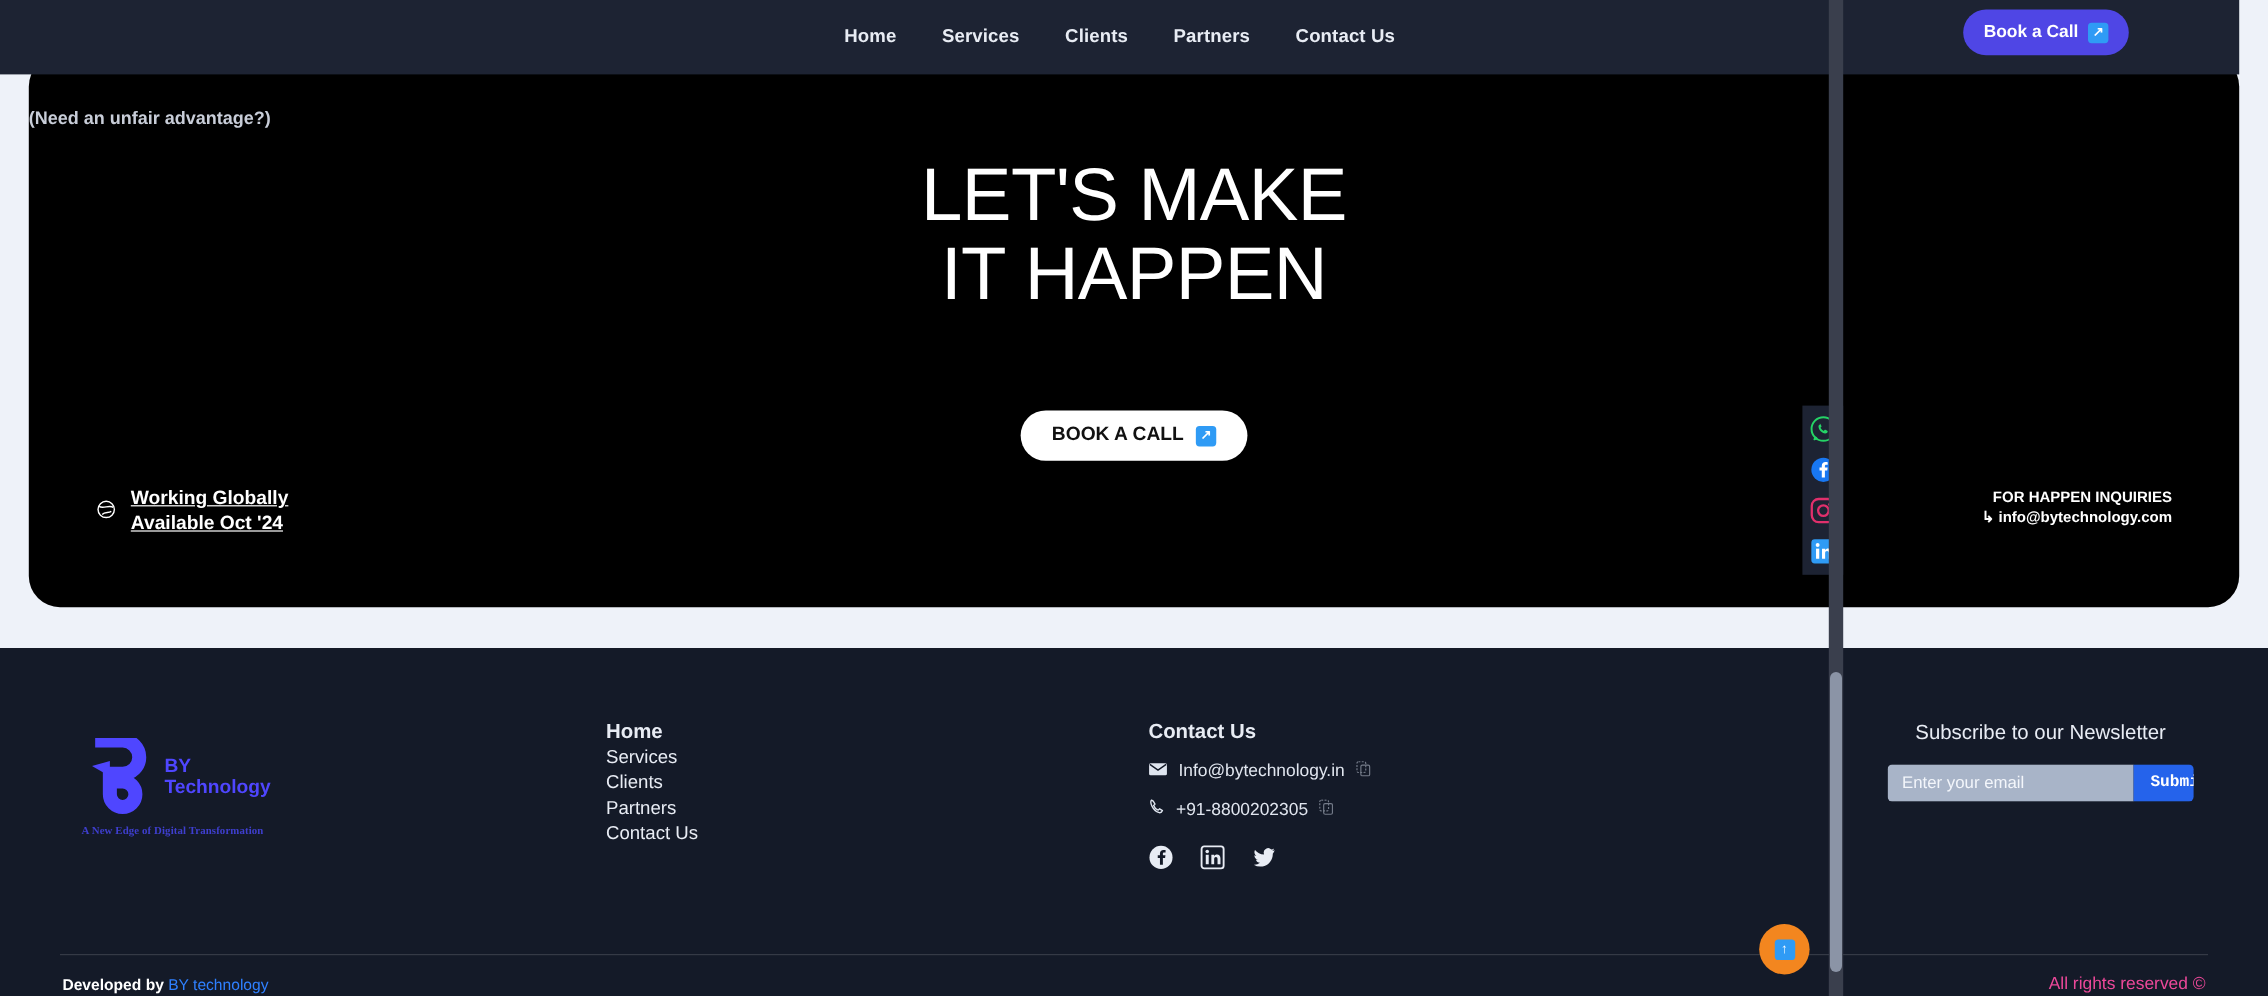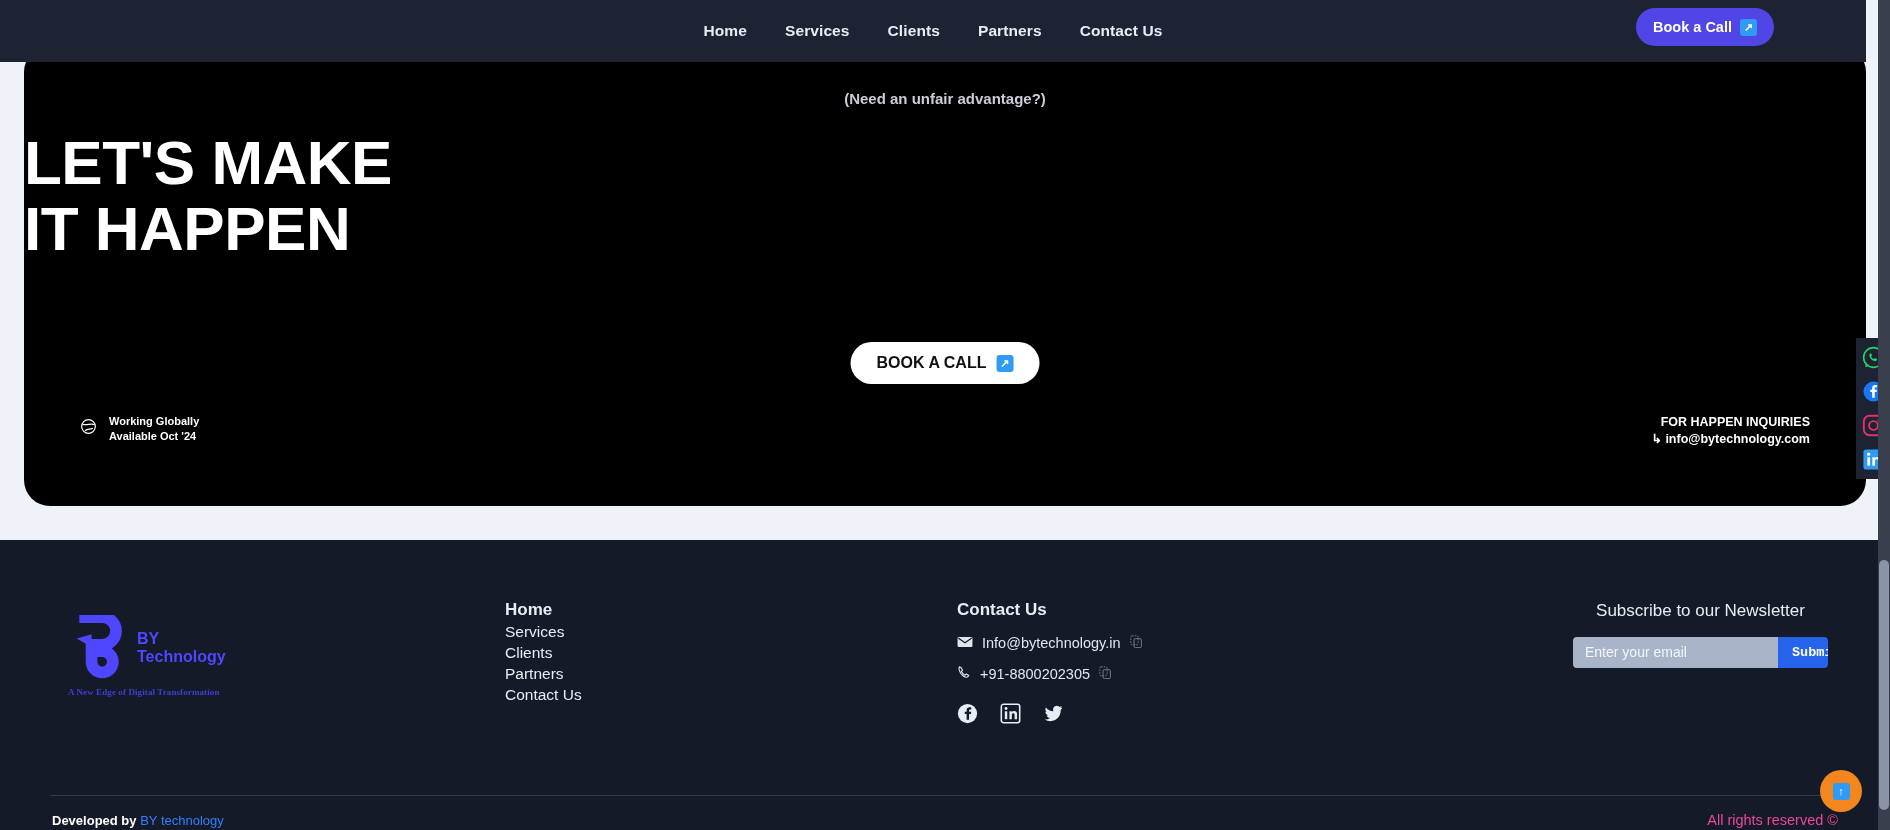--- a/index.html
+++ b/index.html
@@ -3,21 +3,21 @@
 <meta charset="utf-8">
 <title>BY Technology</title>
 <style>
   * { box-sizing: border-box; margin: 0; padding: 0; }
   html, body {
     width: 1890px; height: 830px;
     background: #eef2f9;
     font-family: "Liberation Sans", sans-serif;
     overflow: hidden;
   }
-  .page { position: relative; width: 1890px; height: 830px; }
+  .page { position: relative; width: 1536px; height: 830px; }
 
   
   .header {
     position: absolute; top: 0; left: 0;
     width: 1866px; height: 62px;
     background: #1d2333;
     display: flex; align-items: center;
     z-index: 40;
   }
   .brand {
@@ -53,42 +53,42 @@
   }
 
   
   .hero {
     position: absolute; left: 24px; top: 46px;
     width: 1842px; height: 460px;
     background: #000; border-radius: 26px;
     z-index: 30; overflow: hidden;
   }
   .hero-kicker {
-    position: absolute; top: 44px; left: 0; right: 0; text-align: center;
+    position: absolute; top: 44px; left: 0; right: 0; 
     color: #c8cdd8; font-size: 15px; font-weight: 700;
   }
   .hero-title {
-    position: absolute; top: 84px; left: 0; right: 0; text-align: left;
-    color: #fff; font-size: 62px; font-weight: 700;
+    position: absolute; top: 84px; left: 0; right: 0; text-align: center;
+    color: #fff; font-size: 62px; font-weight: 400;
     line-height: 1.06; letter-spacing: -.5px;
   }
   .hero-cta {
     position: absolute; top: 296px; left: 50%; transform: translateX(-50%);
     height: 42px; padding: 0 26px;
     background: #fff; border: none; border-radius: 21px;
     color: #111; font-size: 16px; font-weight: 600;
     font-family: "Liberation Sans", sans-serif;
     display: flex; align-items: center; gap: 10px; cursor: pointer;
   }
   .hero-foot {
     position: absolute; bottom: 58px; left: 56px; right: 56px;
     display: flex; align-items: flex-start; justify-content: space-between;
   }
   .hero-loc { display: flex; align-items: center; gap: 12px; }
-  .hero-loc-text { color: #fff; font-size: 11px; font-weight: 700; line-height: 1.3; }
+  .hero-loc-text { color: #fff; font-size: 16px; font-weight: 700; line-height: 1.3; text-decoration: underline; }
   .hero-inq { text-align: right; color: #fff; font-size: 12.5px; font-weight: 700; line-height: 1.35; }
 
   
   .footer {
     position: absolute; left: 0; top: 540px;
     width: 1890px; height: 290px;
     background: #141a28;
   }
   .footer-cols {
     position: absolute; top: 60px; left: 0; width: 1890px; height: 160px;

